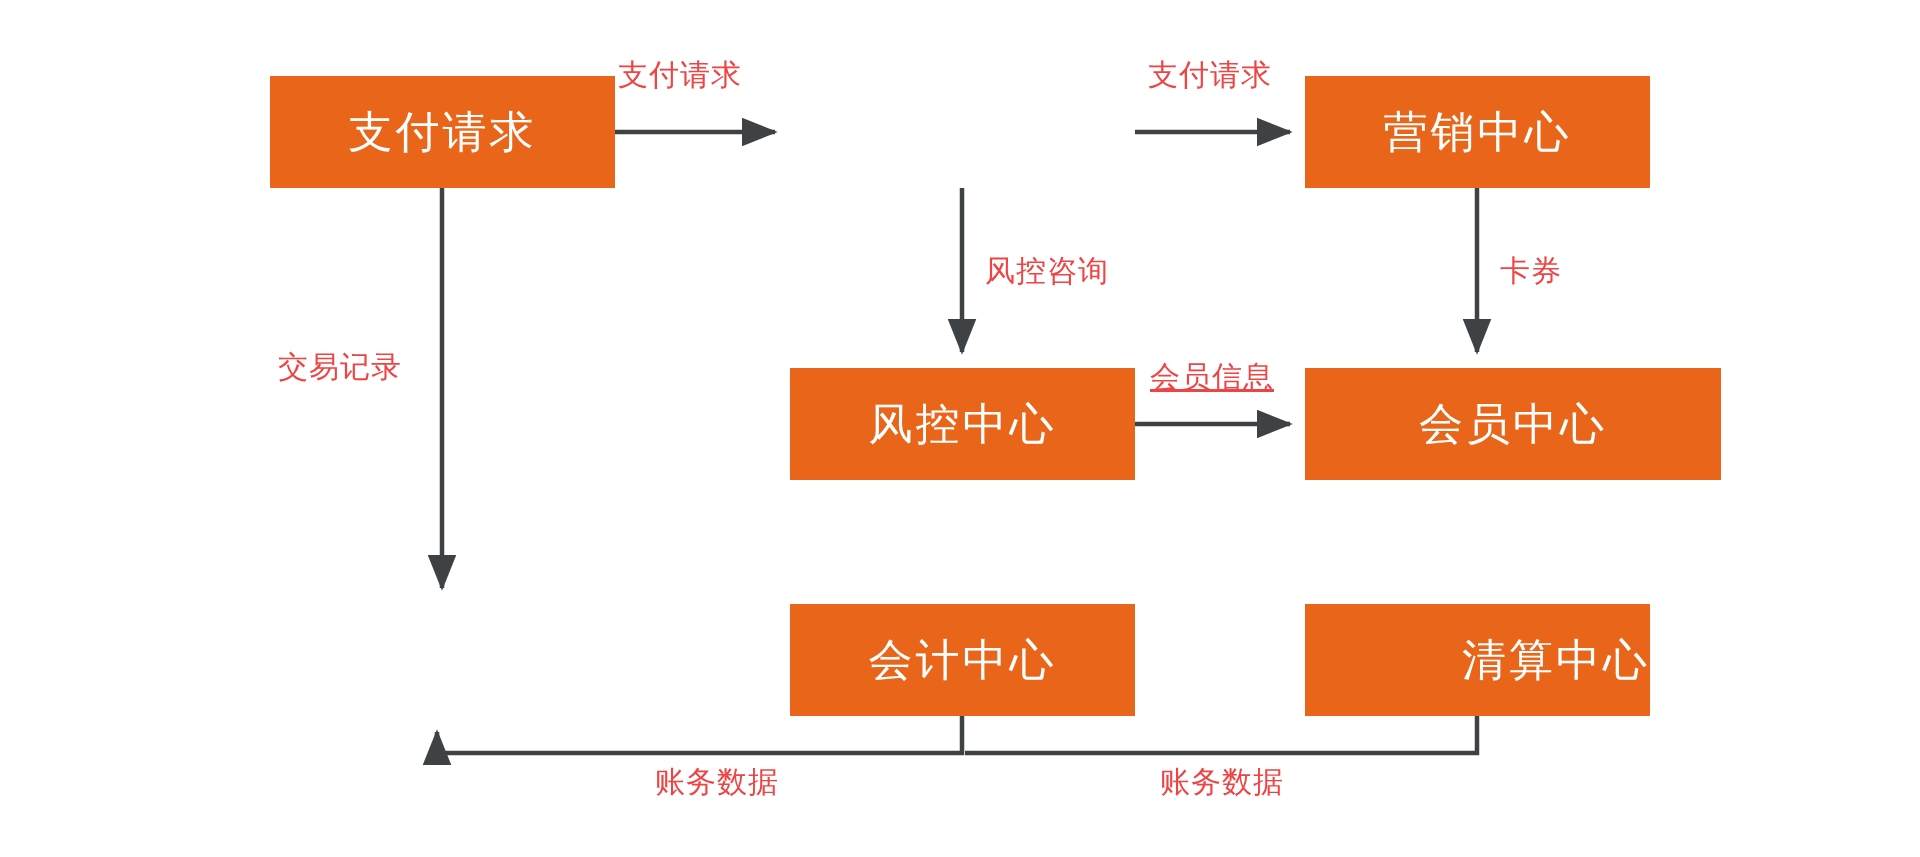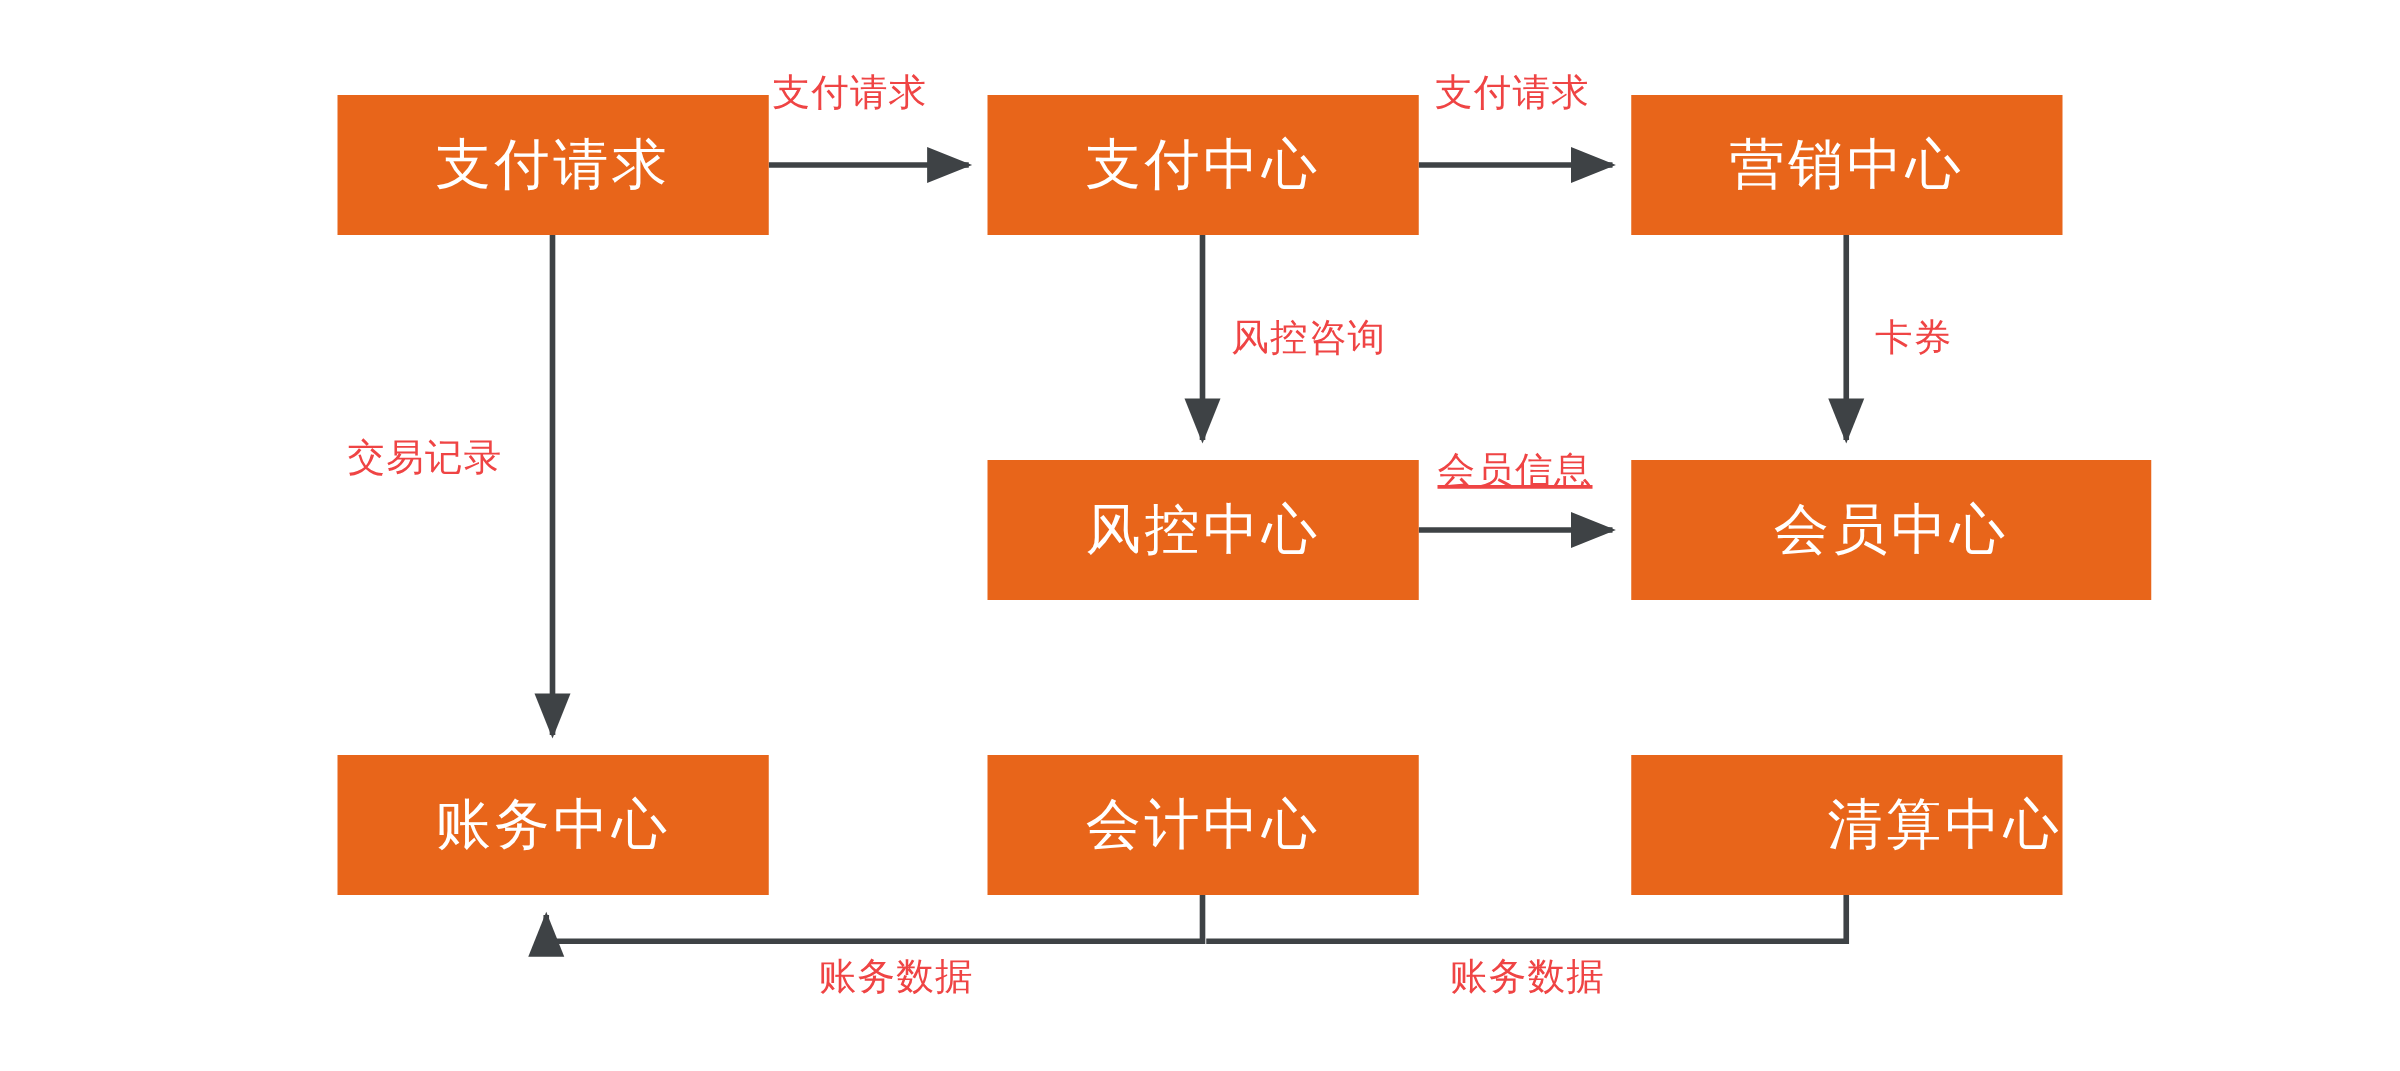--- a/index.html
+++ b/index.html
@@ -115,37 +115,31 @@
     </g>
 
     <g>
       <path d="M1477,716 L1477,753 L965,753" stroke="#3E4245" stroke-width="4.5" fill="none"></path>
     </g>
   </svg>
 
   <div class="node" id="node-trade">
     <span class="node-label">支付请求</span>
   </div>
-  <div class="node" id="node-payment">
-    <span class="node-label">支付中心</span>
-  </div>
   <div class="node" id="node-risk">
     <span class="node-label">风控中心</span>
   </div>
 
   <div class="node" id="node-market">
     <span class="node-label">营销中心</span>
   </div>
   <div class="node" id="node-member">
     <span class="node-label">会员中心</span>
   </div>
 
-  <div class="node" id="node-account">
-    <span class="node-label">账务中心</span>
-  </div>
   <div class="node" id="node-finance">
     <span class="node-label">会计中心</span>
   </div>
   <div class="node" id="node-clearing">
     <span class="node-label">清算中心</span>
   </div>
 
   <div class="edge-label" id="lbl-pay-request">支付请求</div>
   <div class="edge-label" id="lbl-promo-info">支付请求</div>
   <div class="edge-label" id="lbl-risk-consult">风控咨询</div>

